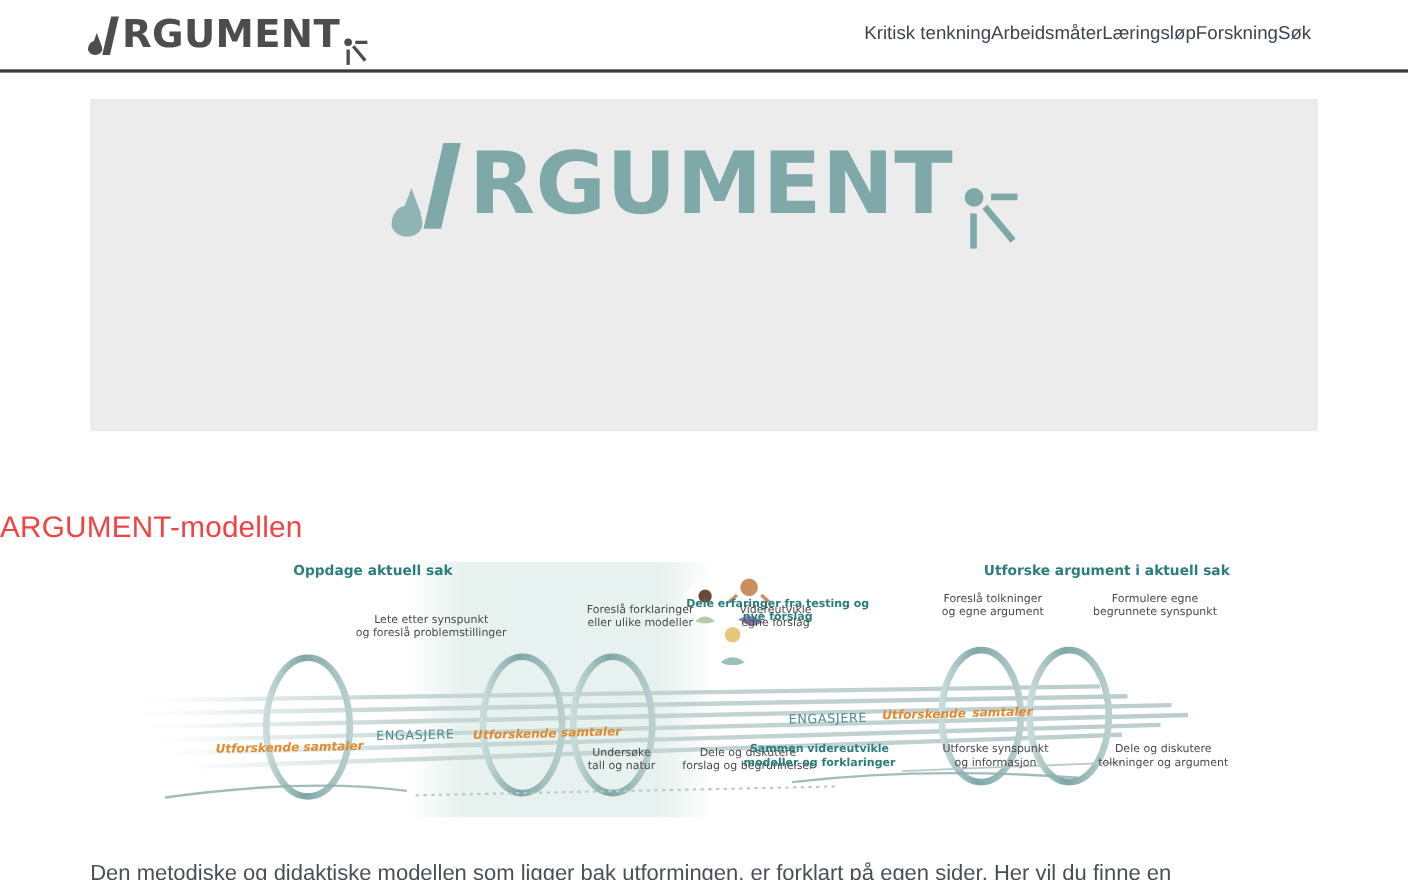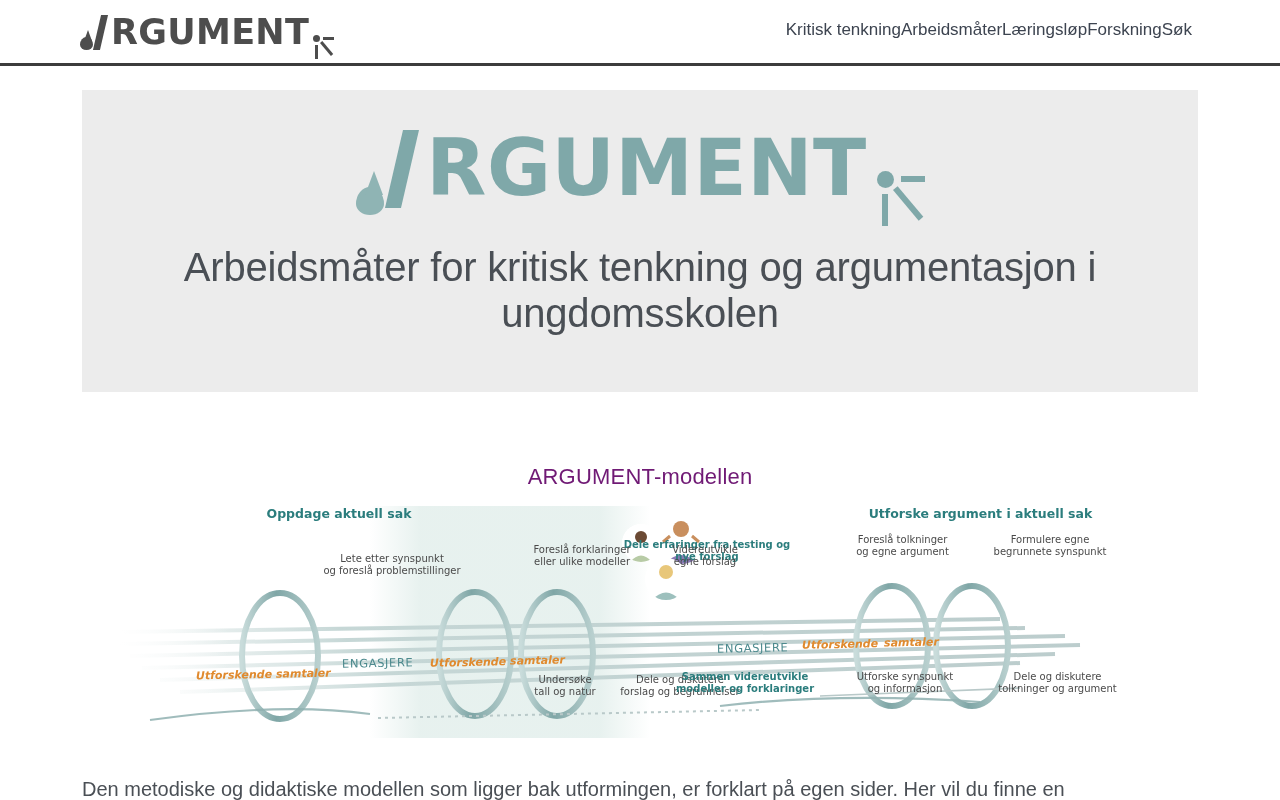--- a/index.html
+++ b/index.html
@@ -167,24 +167,23 @@
     color: #4a4f55;
     text-align: center;
     line-height: 1.16;
     max-width: 1060px;
     letter-spacing: -0.2px;
   }
 
   
   .section-title {
     margin-top: 72px;
-    text-align: center;
-    font-size: 22px;
+    font-size: 27px;
     font-weight: normal;
-    color: #701a75;
+    color: #ef4444;
     letter-spacing: 0.2px;
   }
 
   .diagram-wrap {
     position: relative;
     margin: 16px auto 0 auto;
     width: 1040px;
     height: 250px;
   }
   .diagram-svg { position: absolute; left: 0; top: 0; }
@@ -270,21 +269,20 @@
     <span class="hl-drop"></span>
     <span class="hl-slash"></span>
     <span class="hl-word">RGUMENT</span>
     <span class="hl-mark">
       <span class="hm-dot"></span>
         <span class="hm-dash"></span>
         <span class="hm-vert"></span>
         <span class="hm-diag"></span>
     </span>
   </div>
-  <h1 class="hero-title">Arbeidsmåter for kritisk tenkning og argumentasjon i ungdomsskolen</h1>
 </section>
 
 <h2 class="section-title">ARGUMENT-modellen</h2>
 
 <div class="diagram-wrap">
   <svg class="diagram-svg" width="1040" height="250" viewBox="0 0 1040 250">
     <defs>
       <linearGradient id="fadeL" x1="0" y1="0" x2="1" y2="0">
         <stop offset="0%" stop-color="#ffffff" stop-opacity="1"></stop>
         <stop offset="100%" stop-color="#ffffff" stop-opacity="0"></stop>
@@ -354,21 +352,21 @@
   <div class="avatar" style="left:525px;top:52px;width:42px;height:42px;">
     <svg width="42" height="42" viewBox="0 0 42 42">
         <circle cx="21" cy="21" r="21" fill="#fff"></circle>
         <circle cx="21" cy="14" r="7" fill="#e8c77a"></circle>
         <path d="M7 42 q14 -15 28 0z" fill="#9dc0bd"></path>
       </svg>
   </div>
 
   <div class="dg-head" style="left:104px;top:0px;width:230px;">Oppdage aktuell sak</div>
   <div class="dg-head" style="left:492px;top:33px;width:190px;white-space:normal;line-height:1.2;font-size:10px;">Dele erfaringer fra testing og nye forslag</div>
-  <div class="dg-head" style="left:723px;top:0px;width:275px;">Utforske argument i aktuell sak</div>
+  <div class="dg-head" style="left:723px;top:0px;width:275px;text-align:right;">Utforske argument i aktuell sak</div>
 
   <div class="dg-sub" style="left:182px;top:47px;width:180px;white-space:pre-line;">Lete etter synspunkt
 og foreslå problemstillinger</div>
   <div class="dg-sub" style="left:392px;top:38px;width:140px;white-space:pre-line;">Foreslå forklaringer
 eller ulike modeller</div>
   <div class="dg-sub" style="left:530px;top:38px;width:110px;white-space:pre-line;">Videreutvikle
 egne forslag</div>
   <div class="dg-sub" style="left:710px;top:28px;width:145px;white-space:pre-line;">Foreslå tolkninger
 og egne argument</div>
   <div class="dg-sub" style="left:850px;top:28px;width:160px;white-space:pre-line;">Formulere egne

